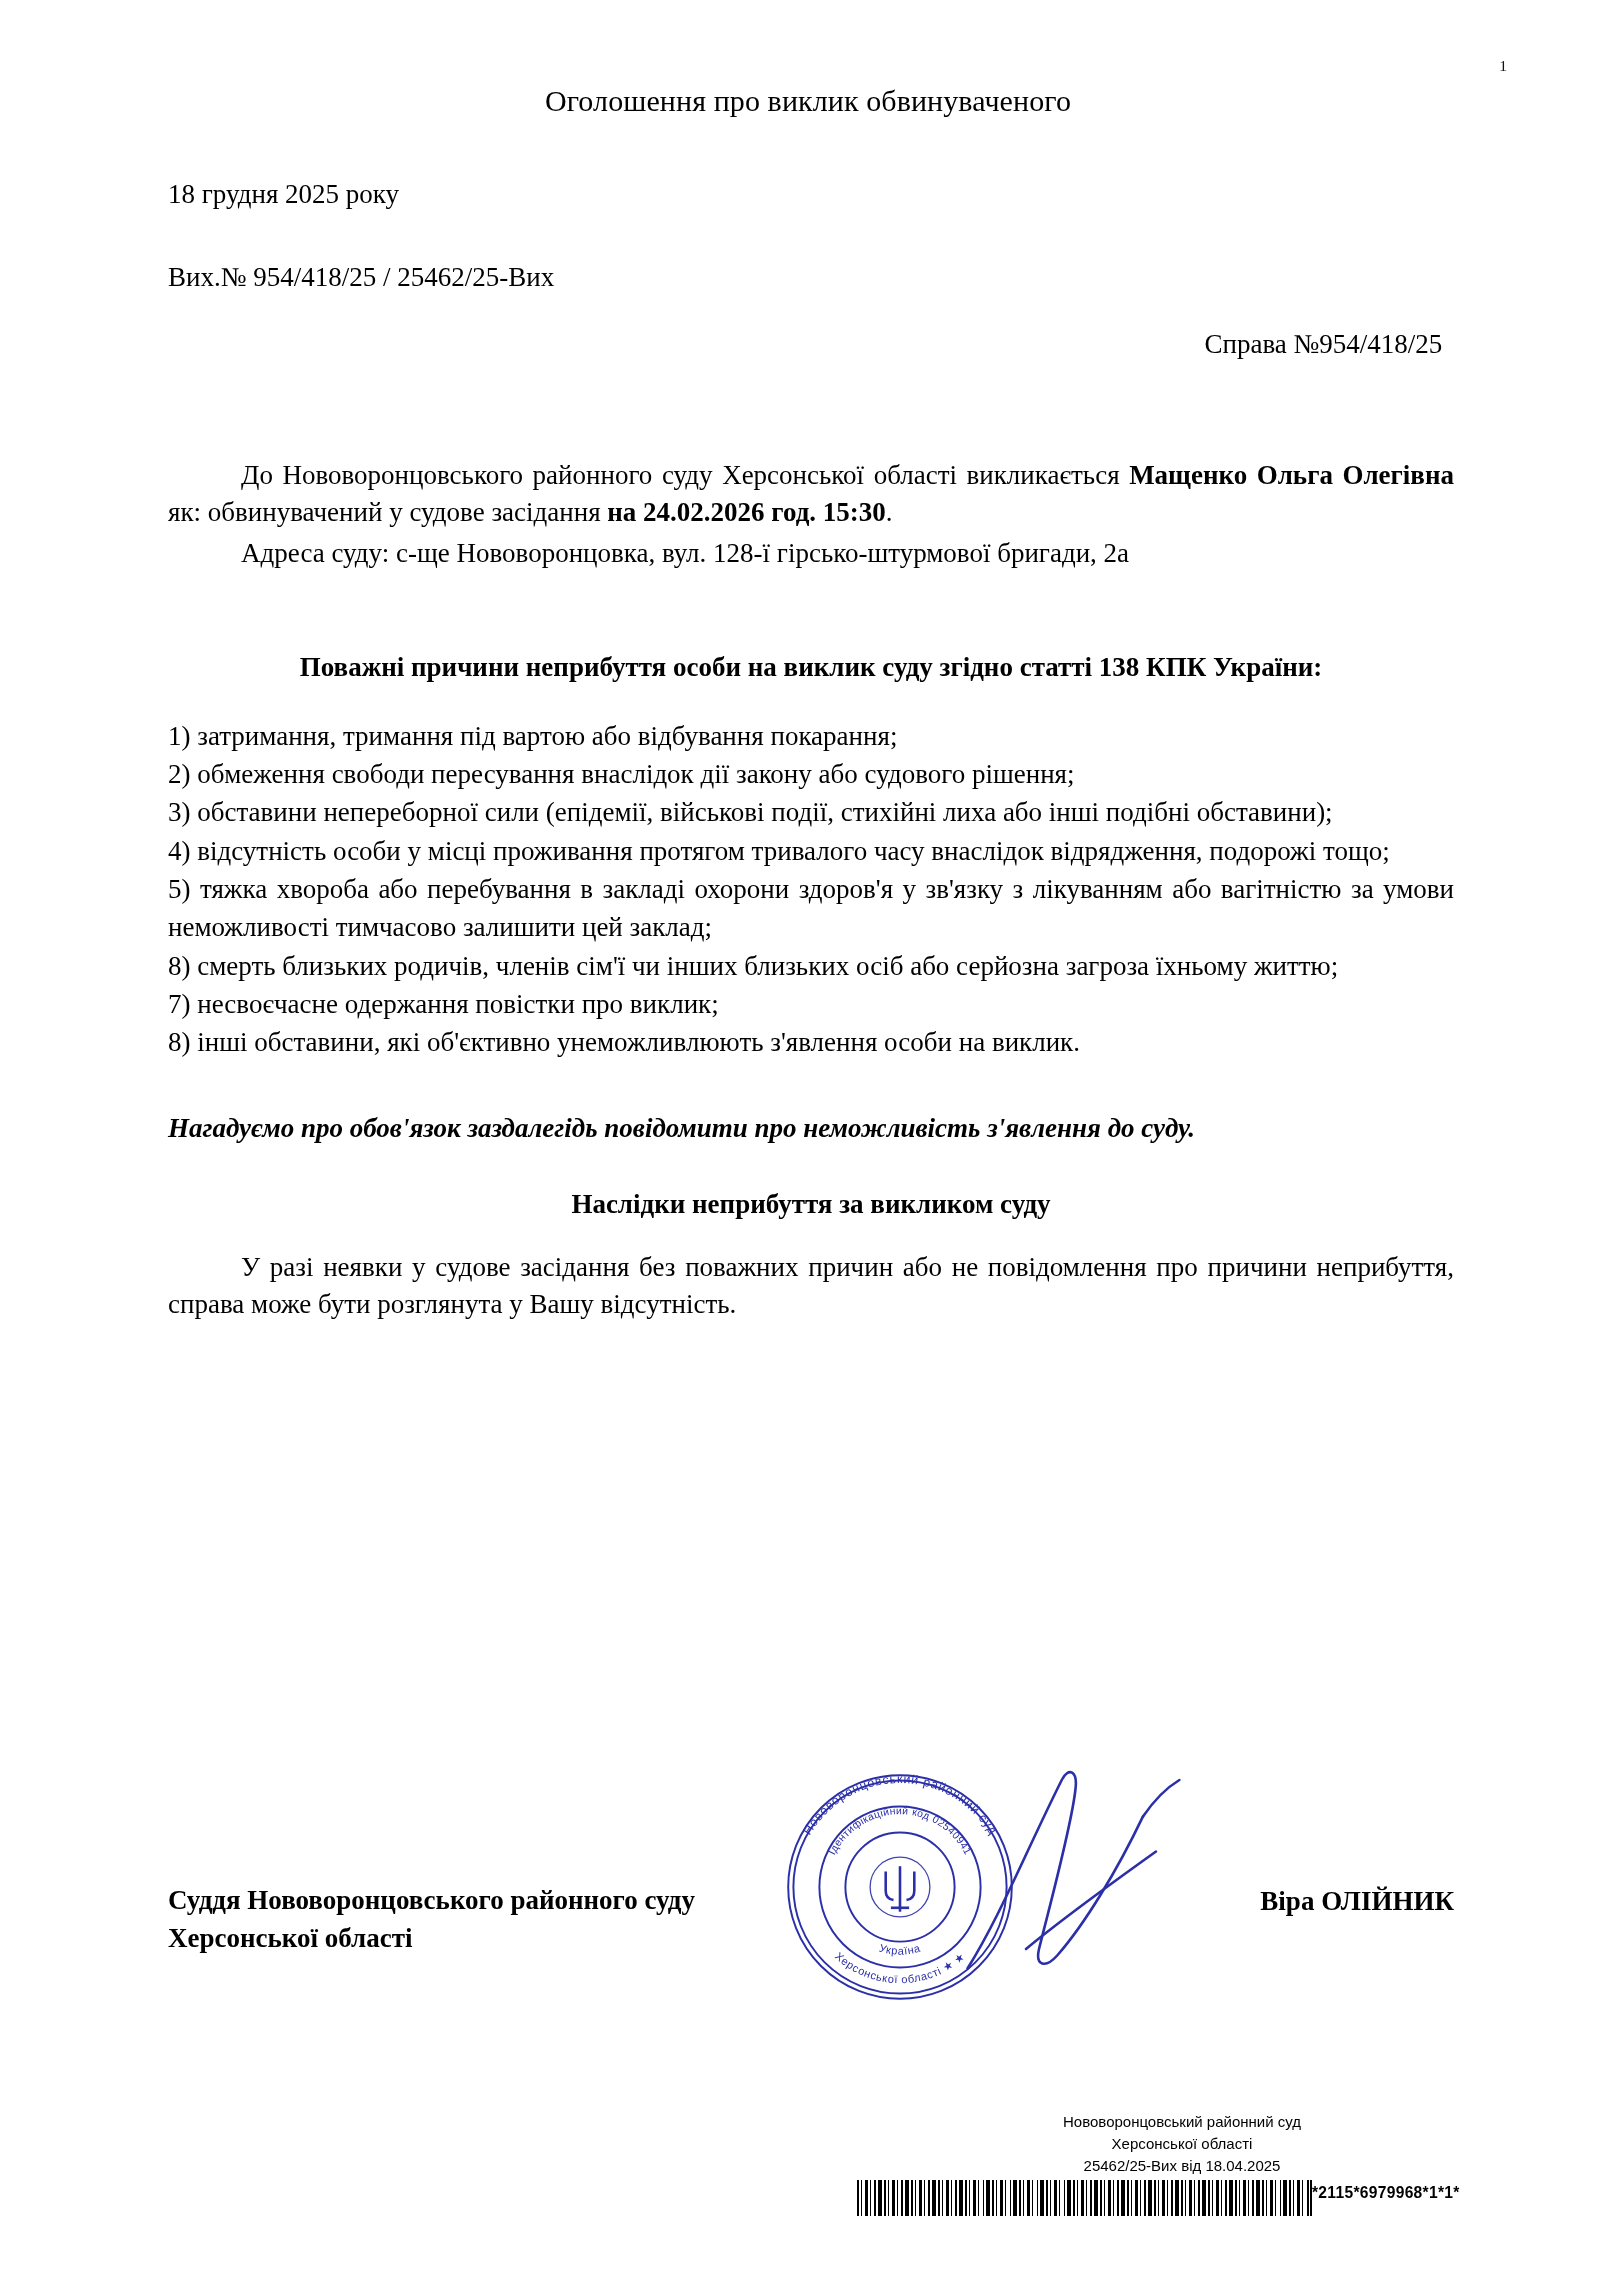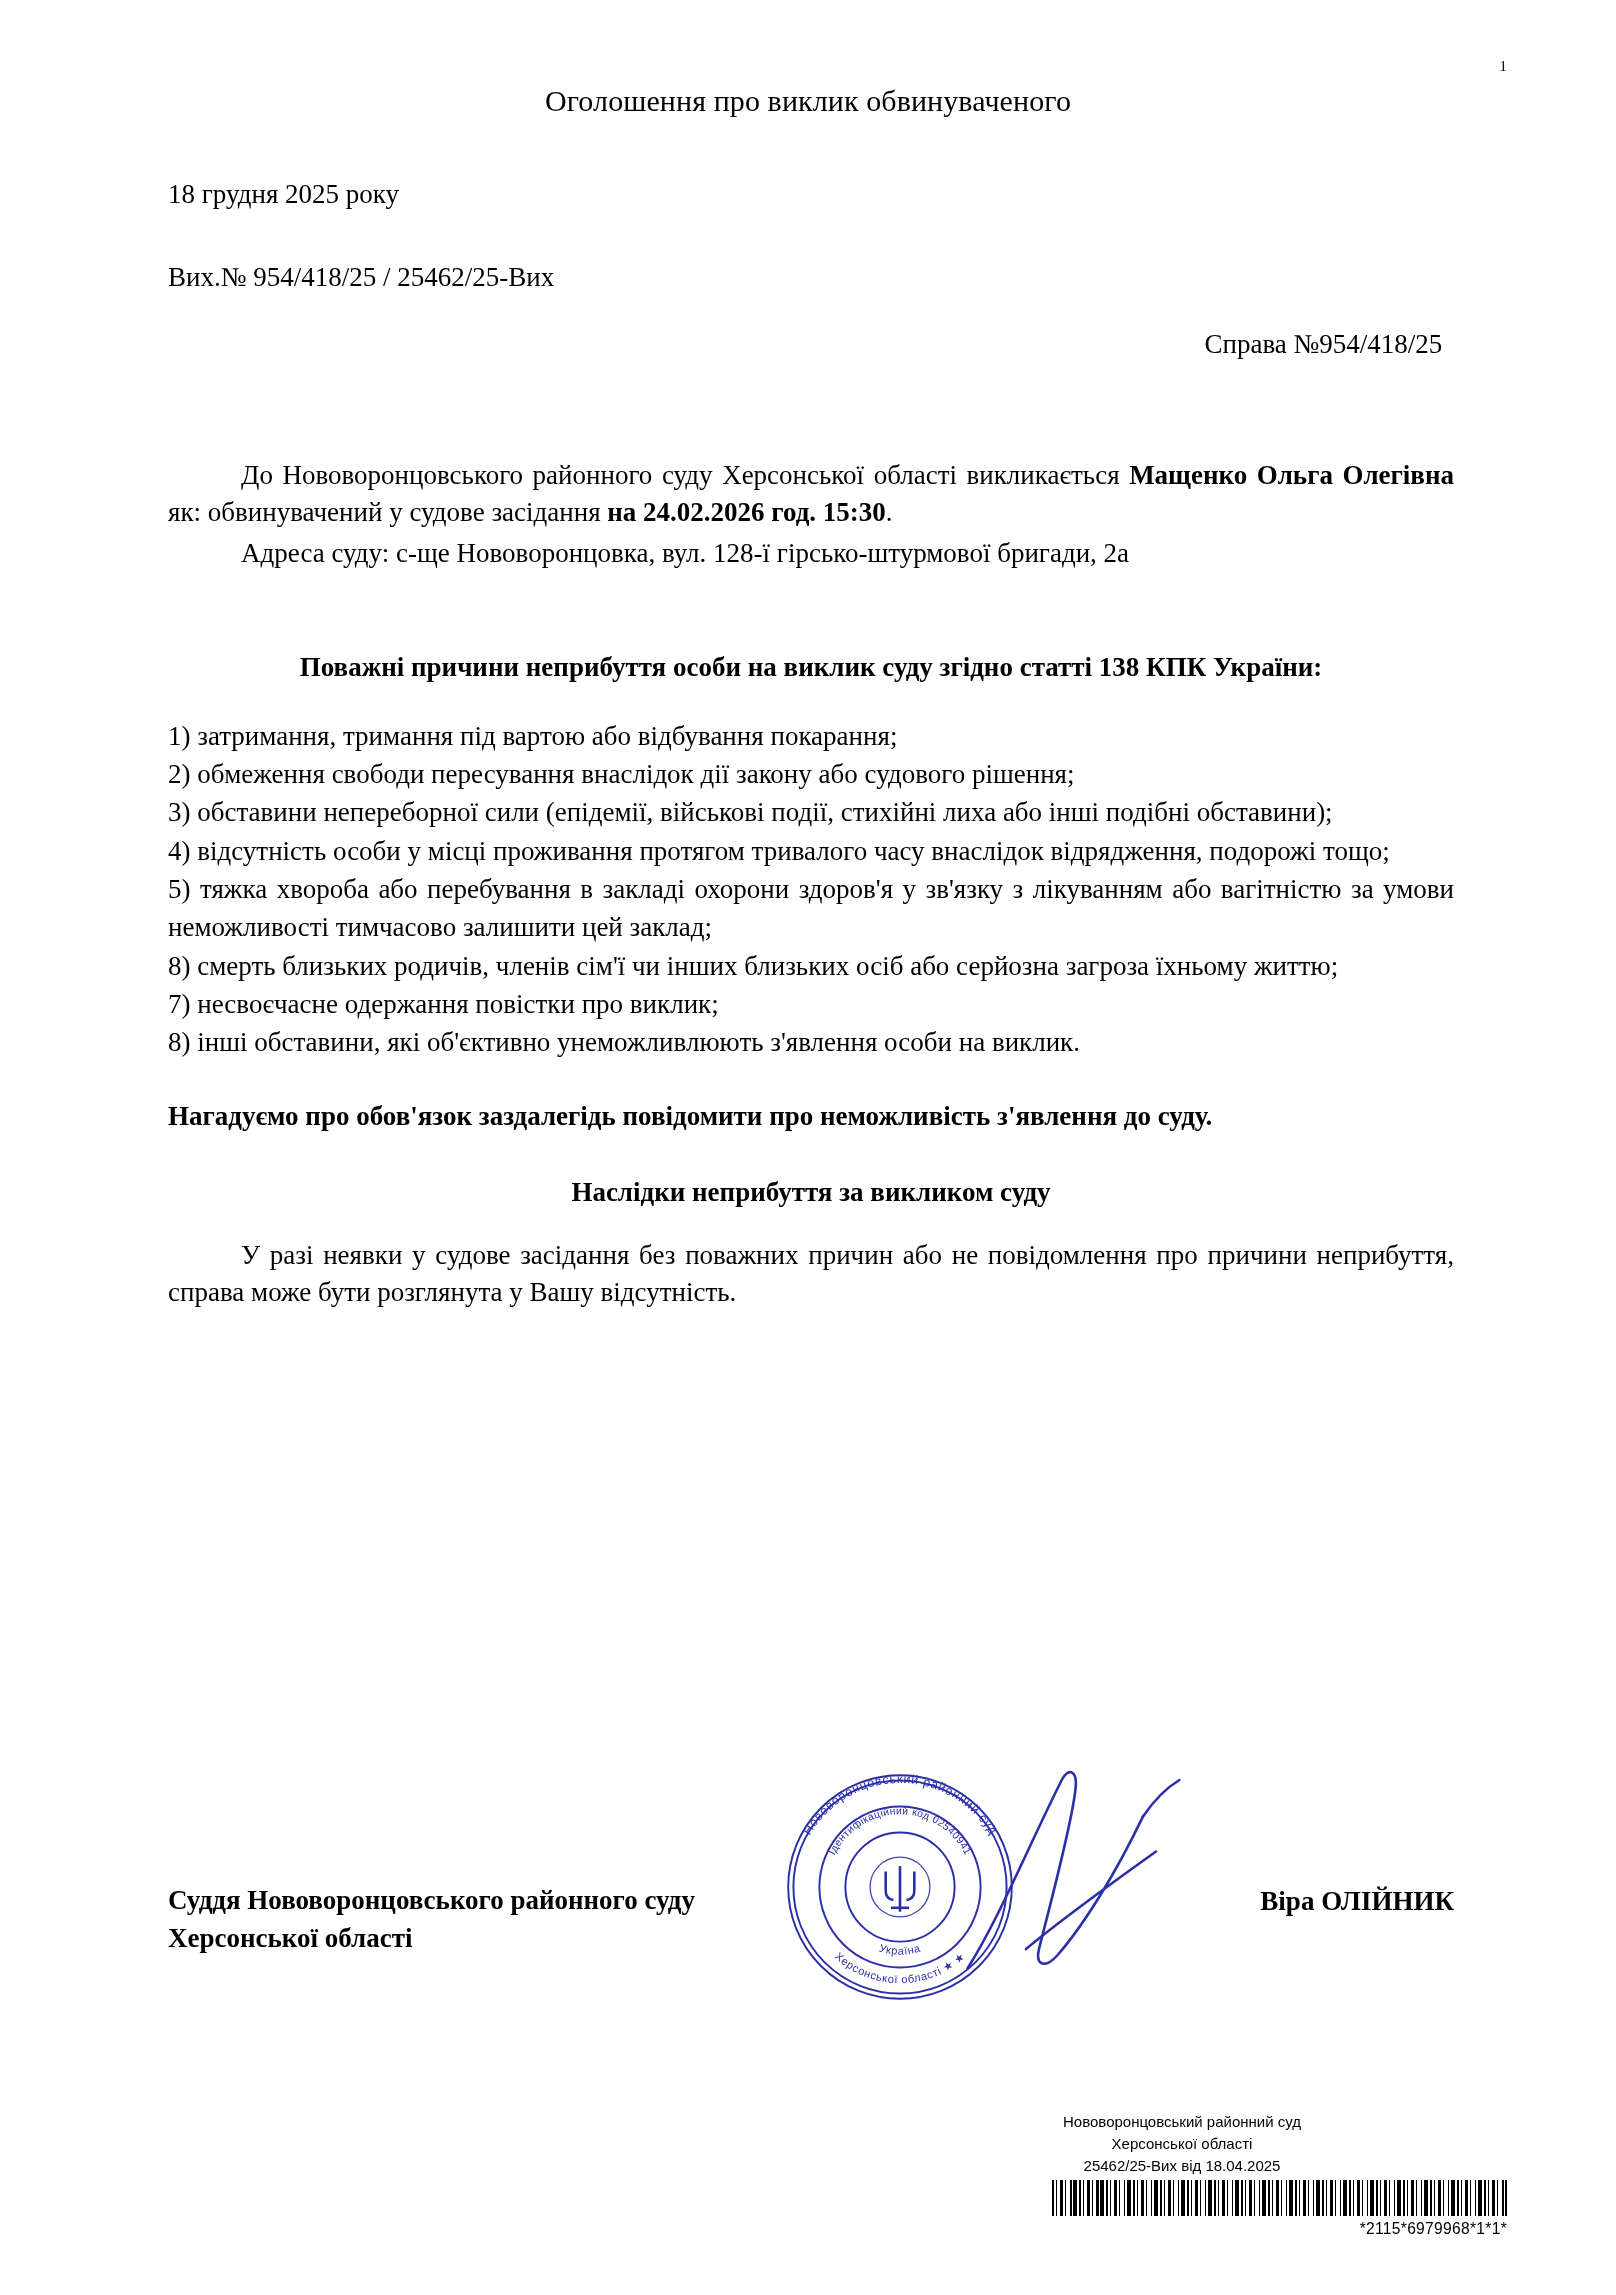--- a/index.html
+++ b/index.html
@@ -94,23 +94,24 @@
     margin-top: 31px;
     font-size: 27px;
     line-height: 1.42;
   }
   .reasons p {
     margin: 0;
     text-align: justify;
   }
 
   .reminder {
-    margin-top: 36px;
-    font-size: 27px;
-    font-weight: bold;
+    margin-top: 48px;
+    font-size: 27px;
+    font-weight: bold;
+    font-style: italic;
     line-height: 1.38;
     text-align: justify;
   }
 
   .consequences-title {
     margin-top: 42px;
     text-align: center;
     font-weight: bold;
     font-size: 27px;
   }
@@ -169,22 +170,22 @@
     width: 650px;
     text-align: center;
     font-family: "Liberation Sans", sans-serif;
     font-size: 15px;
     line-height: 1.45;
     color: #000;
   }
   .barcode-wrap {
     margin-top: 3.9px;
     display: flex;
-    flex-direction: column;
-    align-items: flex-end;
+    align-items: flex-start;
+    font-weight: bold;
   }
   .barcode {
     height: 36px;
     width: 455px;
     background-image: repeating-linear-gradient(
       to right,
       #000 0px, #000 1.9px, #fff 1.9px, #fff 3.9px,
       #000 3.9px, #000 5.2px, #fff 5.2px, #fff 8.4px,
       #000 8.4px, #000 11px, #fff 11px, #fff 13px,
       #000 13px, #000 14.3px, #fff 14.3px, #fff 17.5px,

